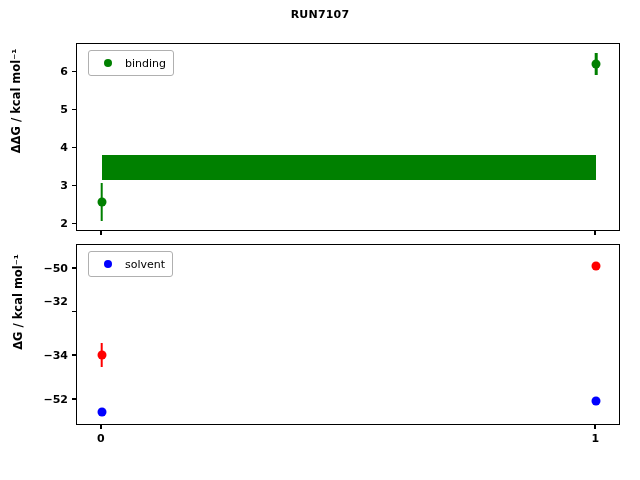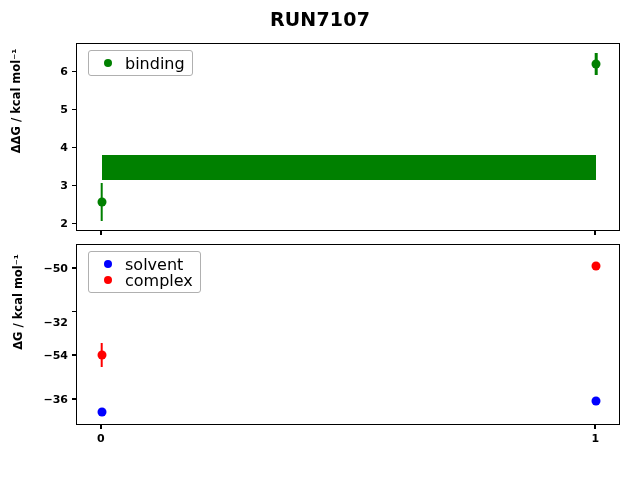--- a/index.html
+++ b/index.html
@@ -9,21 +9,21 @@
     font-family:"DejaVu Sans","Liberation Sans",sans-serif;
     overflow:hidden;
     position:relative;
   }
   #figure{position:absolute;left:0;top:0;width:640px;height:480px;}
 
   
   #fig-title{
     position:absolute;left:0;top:8px;width:640px;
     text-align:center;
-    font-size:19px;font-weight:bold;color:#000;
+    font-size:11px;font-weight:bold;color:#000;
     letter-spacing:.2px;
   }
 
   
   .axes{
     position:absolute;
     border:1.6px solid #000;
     box-sizing:border-box;
     background:#ffffff;
     overflow:hidden;
@@ -74,21 +74,21 @@
   }
   .legend-row{
     display:flex;align-items:center;
     height:16px;
     white-space:nowrap;
   }
   .legend-sym{
     width:26px;display:flex;align-items:center;justify-content:center;
     margin-right:4px;
   }
-  .legend-text{font-size:16px;color:#000;}
+  .legend-text{font-size:11px;color:#000;}
   .dot{border-radius:50%;display:block;}
   .dashline{
     width:24px;height:0;border-top:1.4px dotted #008000;display:block;
   }
 
   
   .errbar{position:absolute;width:2.6px;transform:translateX(-50%);}
   .marker{position:absolute;border-radius:50%;transform:translate(-50%,-50%);}
   .band{position:absolute;}
 </style>
@@ -140,46 +140,40 @@
         <div class="marker" style="left: 24.7273px; top: 166.825px; width: 9px; height: 9px; background: rgb(0, 0, 255);"></div>
         <div class="errbar" style="left: 519.273px; top: 154.831px; height: 2.18072px; background: rgb(0, 0, 255);"></div>
         <div class="marker" style="left: 519.273px; top: 155.922px; width: 9px; height: 9px; background: rgb(0, 0, 255);"></div>
         <div class="errbar" style="left: 24.7273px; top: 98.1325px; height: 23.988px; background: rgb(255, 0, 0);"></div>
         <div class="marker" style="left: 24.7273px; top: 110.127px; width: 9px; height: 9px; background: rgb(255, 0, 0);"></div>
         <div class="errbar" style="left: 519.273px; top: 18.5361px; height: 4.36145px; background: rgb(255, 0, 0);"></div>
         <div class="marker" style="left: 519.273px; top: 20.7169px; width: 9px; height: 9px; background: rgb(255, 0, 0);"></div>
       </div>
   </div>
   <div id="bottom-ticks">
-      <div class="ytick-label" style="left: 20px; width: 48px; top: 398.831px;">−36</div>
+      <div class="ytick-label" style="left: 20px; width: 48px; top: 398.831px;">−52</div>
       <div style="position: absolute; left: 72px; top: 398.031px; width: 4px; height: 1.6px; background: rgb(0, 0, 0);"></div>
-      <div class="ytick-label" style="left: 20px; width: 48px; top: 355.217px;">−54</div>
+      <div class="ytick-label" style="left: 20px; width: 48px; top: 355.217px;">−34</div>
       <div style="position: absolute; left: 72px; top: 354.417px; width: 4px; height: 1.6px; background: rgb(0, 0, 0);"></div>
-      <div class="ytick-label" style="left: 20px; width: 48px; top: 322px;">−32</div>
+      <div class="ytick-label" style="left: 20px; width: 48px; top: 301px;">−32</div>
       <div style="position: absolute; left: 72px; top: 310.802px; width: 4px; height: 1.6px; background: rgb(0, 0, 0);"></div>
       <div class="ytick-label" style="left: 20px; width: 48px; top: 267.988px;">−50</div>
       <div style="position: absolute; left: 72px; top: 267.188px; width: 4px; height: 1.6px; background: rgb(0, 0, 0);"></div>
       <div style="position: absolute; left: 99.9273px; top: 425px; width: 1.6px; height: 4px; background: rgb(0, 0, 0);"></div>
       <div style="position: absolute; left: 594.473px; top: 425px; width: 1.6px; height: 4px; background: rgb(0, 0, 0);"></div>
     </div>
   <div class="ylabel" id="ylabel-bottom">ΔG / kcal mol⁻¹</div>
 
   <div class="legend" id="legend-bottom" style="left:88px;top:251px;">
     <div class="legend-row">
       <span class="legend-sym">
         <span class="dot" style="width:8px;height:8px;background:#0000ff;"></span>
       </span>
       <span class="legend-text">solvent</span>
     </div>
-    <div class="legend-row">
-      <span class="legend-sym">
-        <span class="dot" style="width:8px;height:8px;background:#ff0000;"></span>
-      </span>
-      <span class="legend-text">complex</span>
-    </div>
   </div>
 
   <div id="xticks-labels">
       <div class="xtick-label" style="left: 100.727px; top: 432px;">0</div>
       <div class="xtick-label" style="left: 595.273px; top: 432px;">1</div>
     </div>
 
 </div>
 
 </body></html>

